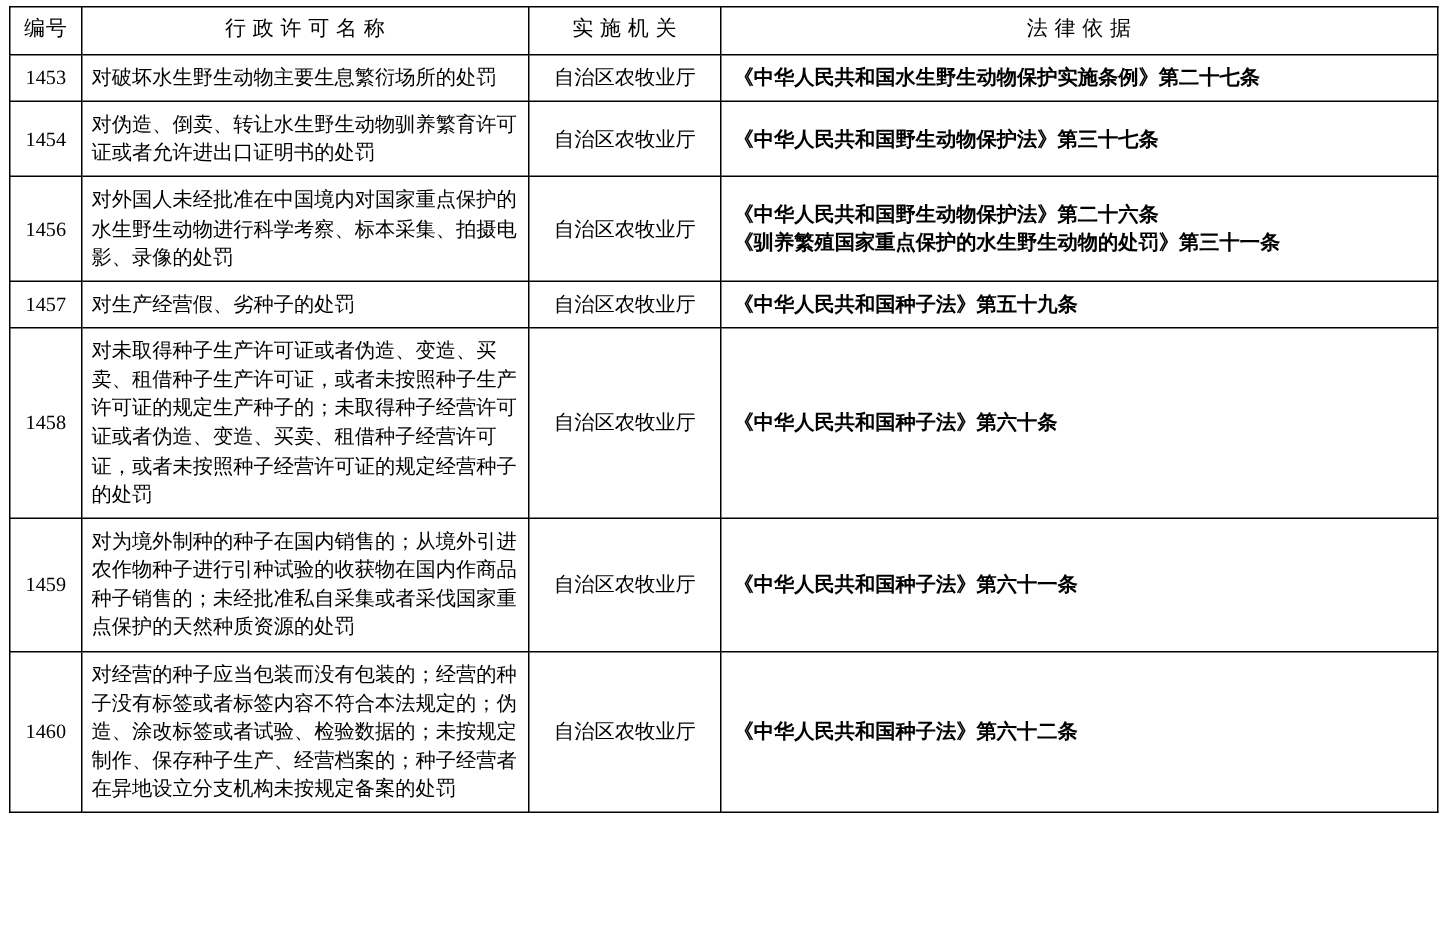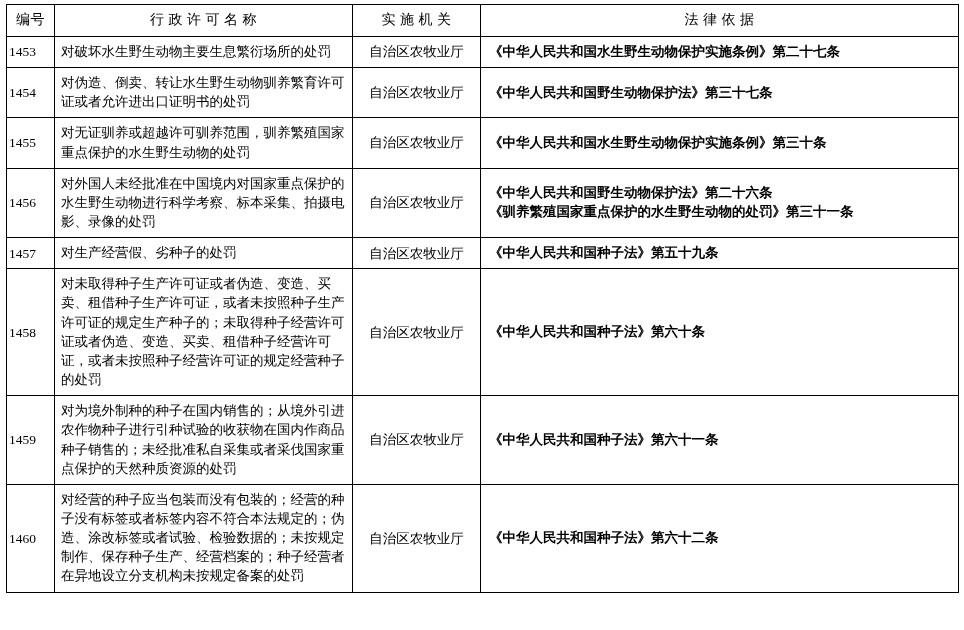--- a/index.html
+++ b/index.html
@@ -44,20 +44,21 @@
     padding: 5px 2px 6px 2px;
     letter-spacing: 0.5px;
     font-size: 14px;
   }
   th.h-id { letter-spacing: 0px; }
   th.h-name { letter-spacing: 4px; }
   th.h-agency { letter-spacing: 3px; }
   th.h-basis { letter-spacing: 6px; }
 
   td.cell-id {
+    text-align: center;
     padding: 4px 2px;
     font-size: 13.5px;
   }
   td.cell-name {
     text-align: left;
     padding: 5px 6px 6px 6px;
     word-break: break-all;
     margin-top: 32px;
   }
   td.cell-agency {
@@ -105,28 +106,20 @@
       </tr>
       <tr>
         <td class="cell-id">1454</td>
         <td class="cell-name">对伪造、倒卖、转让水生野生动物驯养繁育许可证或者允许进出口证明书的处罚</td>
         <td class="cell-agency">自治区农牧业厅</td>
         <td class="cell-basis">
           <span class="basis-line">《中华人民共和国野生动物保护法》第三十七条</span>
         </td>
       </tr>
       <tr>
-        <td class="cell-id">1455</td>
-        <td class="cell-name">对无证驯养或超越许可驯养范围，驯养繁殖国家重点保护的水生野生动物的处罚</td>
-        <td class="cell-agency">自治区农牧业厅</td>
-        <td class="cell-basis">
-          <span class="basis-line">《中华人民共和国水生野生动物保护实施条例》第三十条</span>
-        </td>
-      </tr>
-      <tr>
         <td class="cell-id">1456</td>
         <td class="cell-name">对外国人未经批准在中国境内对国家重点保护的水生野生动物进行科学考察、标本采集、拍摄电影、录像的处罚</td>
         <td class="cell-agency">自治区农牧业厅</td>
         <td class="cell-basis">
           <span class="basis-line">《中华人民共和国野生动物保护法》第二十六条</span>
           <span class="basis-line">《驯养繁殖国家重点保护的水生野生动物的处罚》第三十一条</span>
         </td>
       </tr>
       <tr>
         <td class="cell-id">1457</td>

